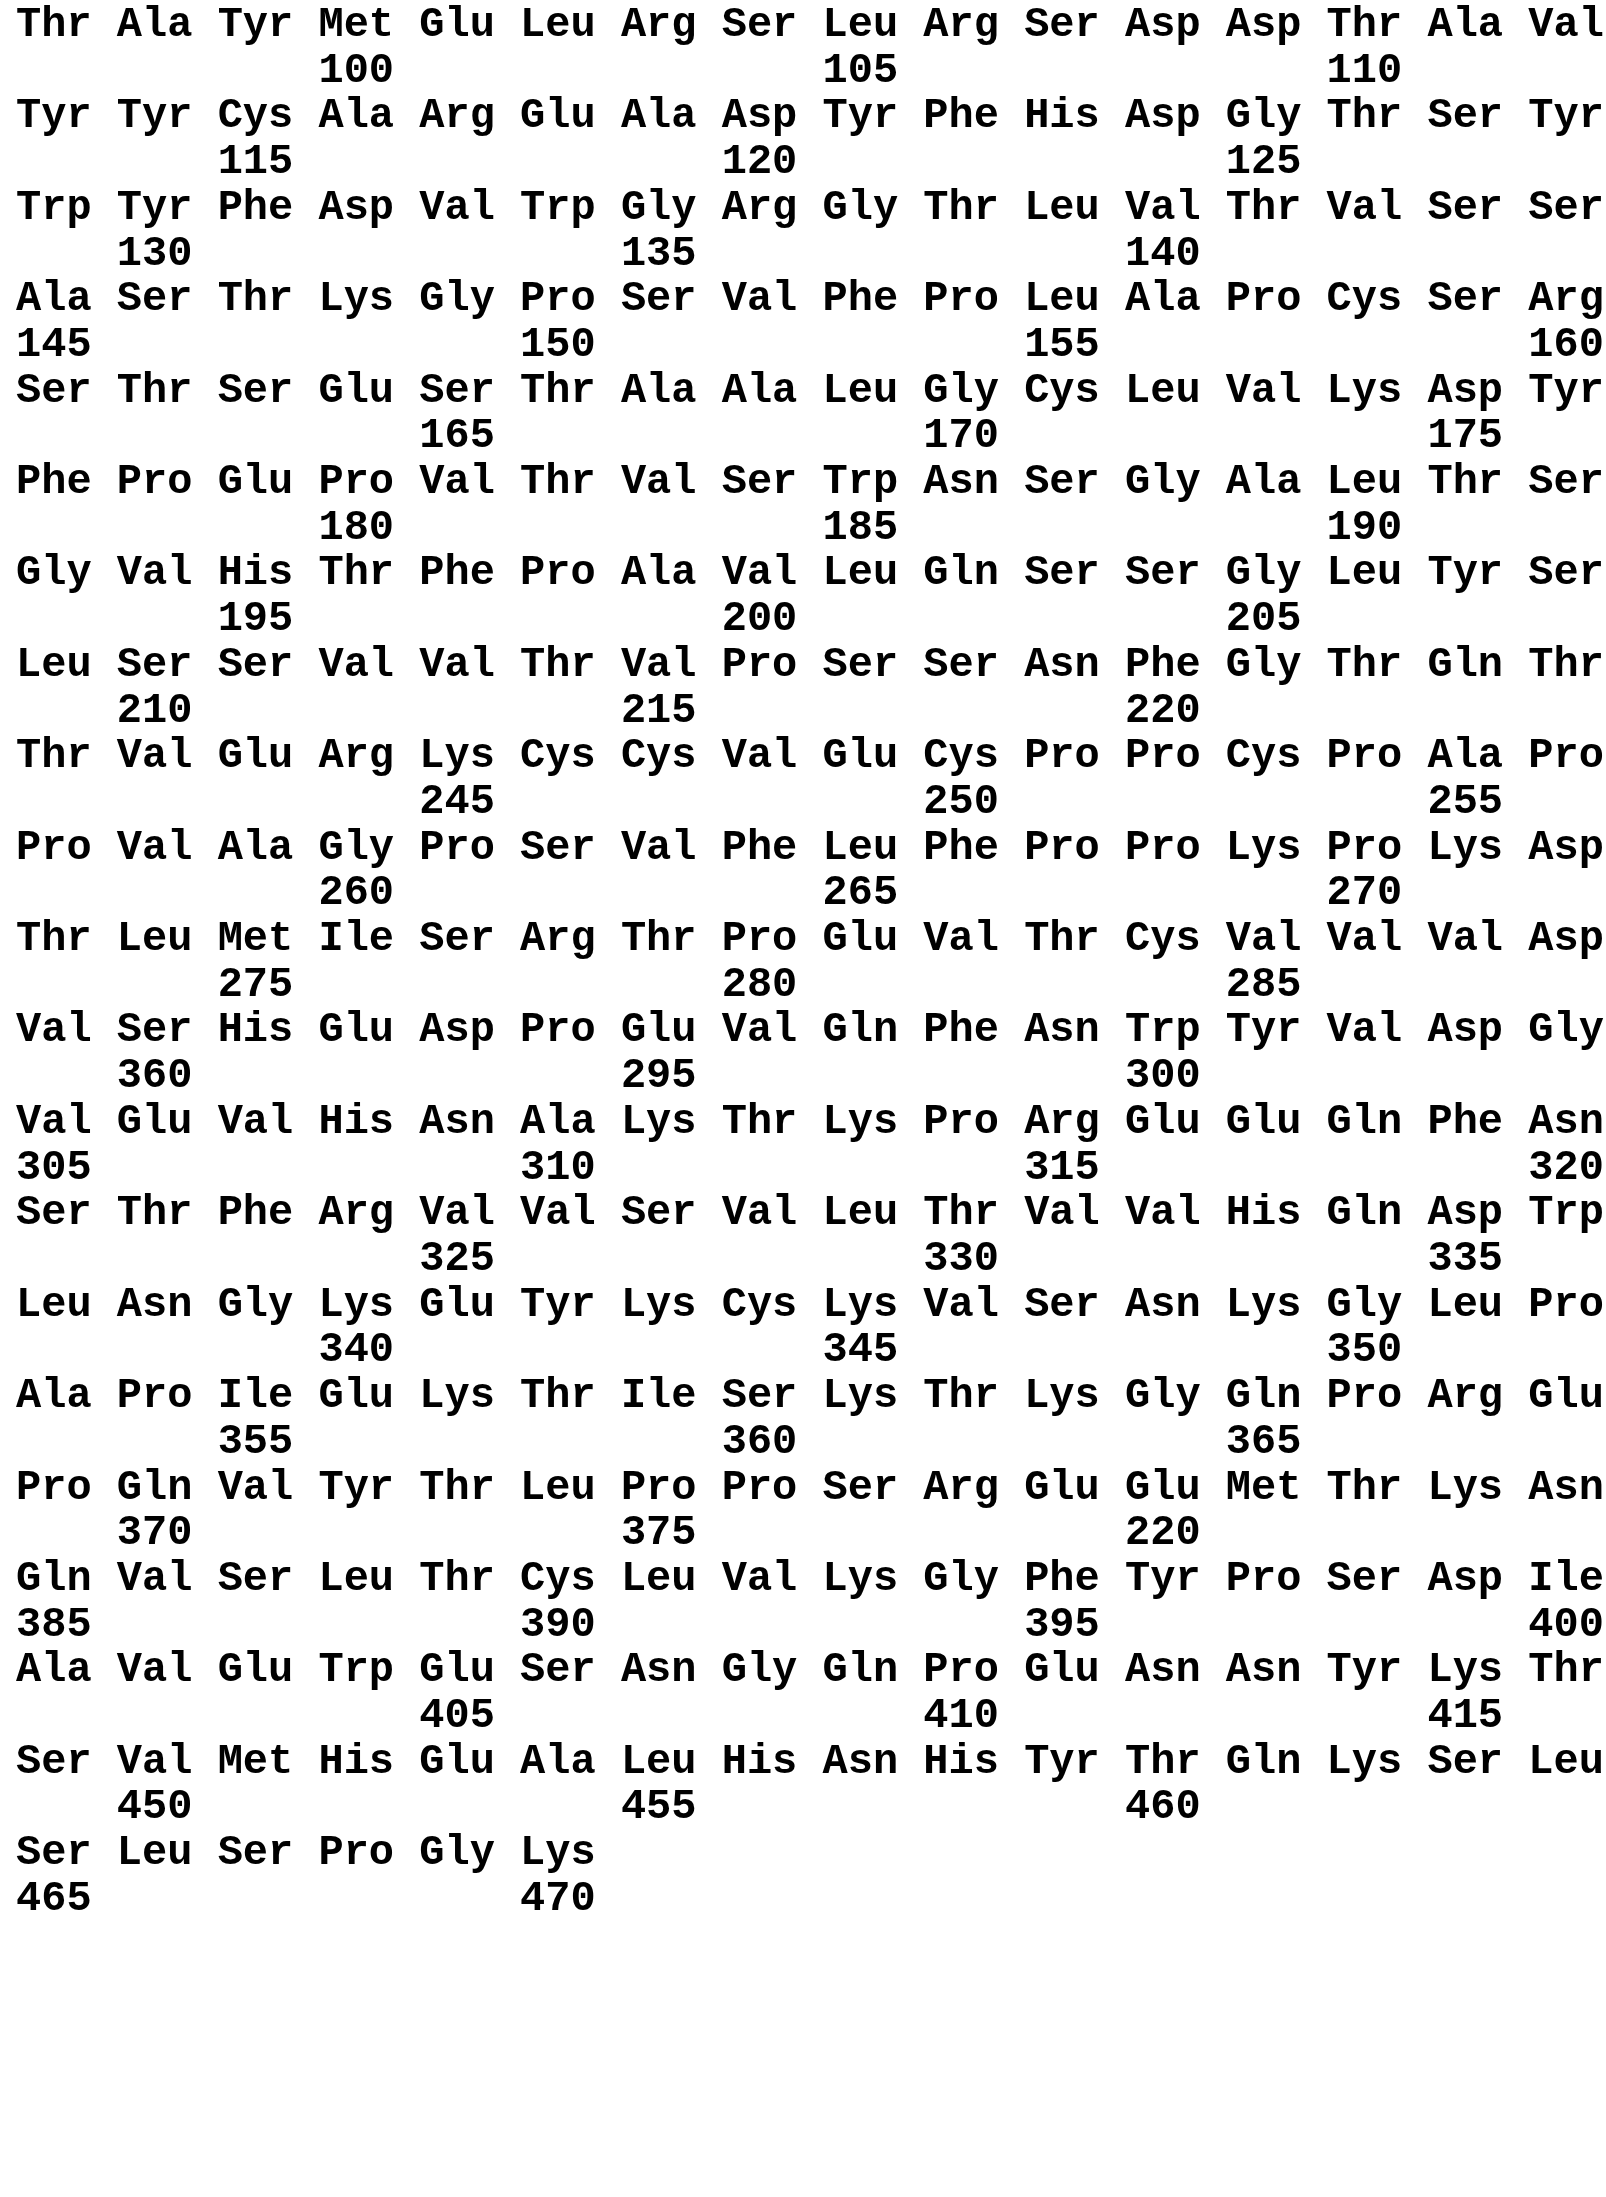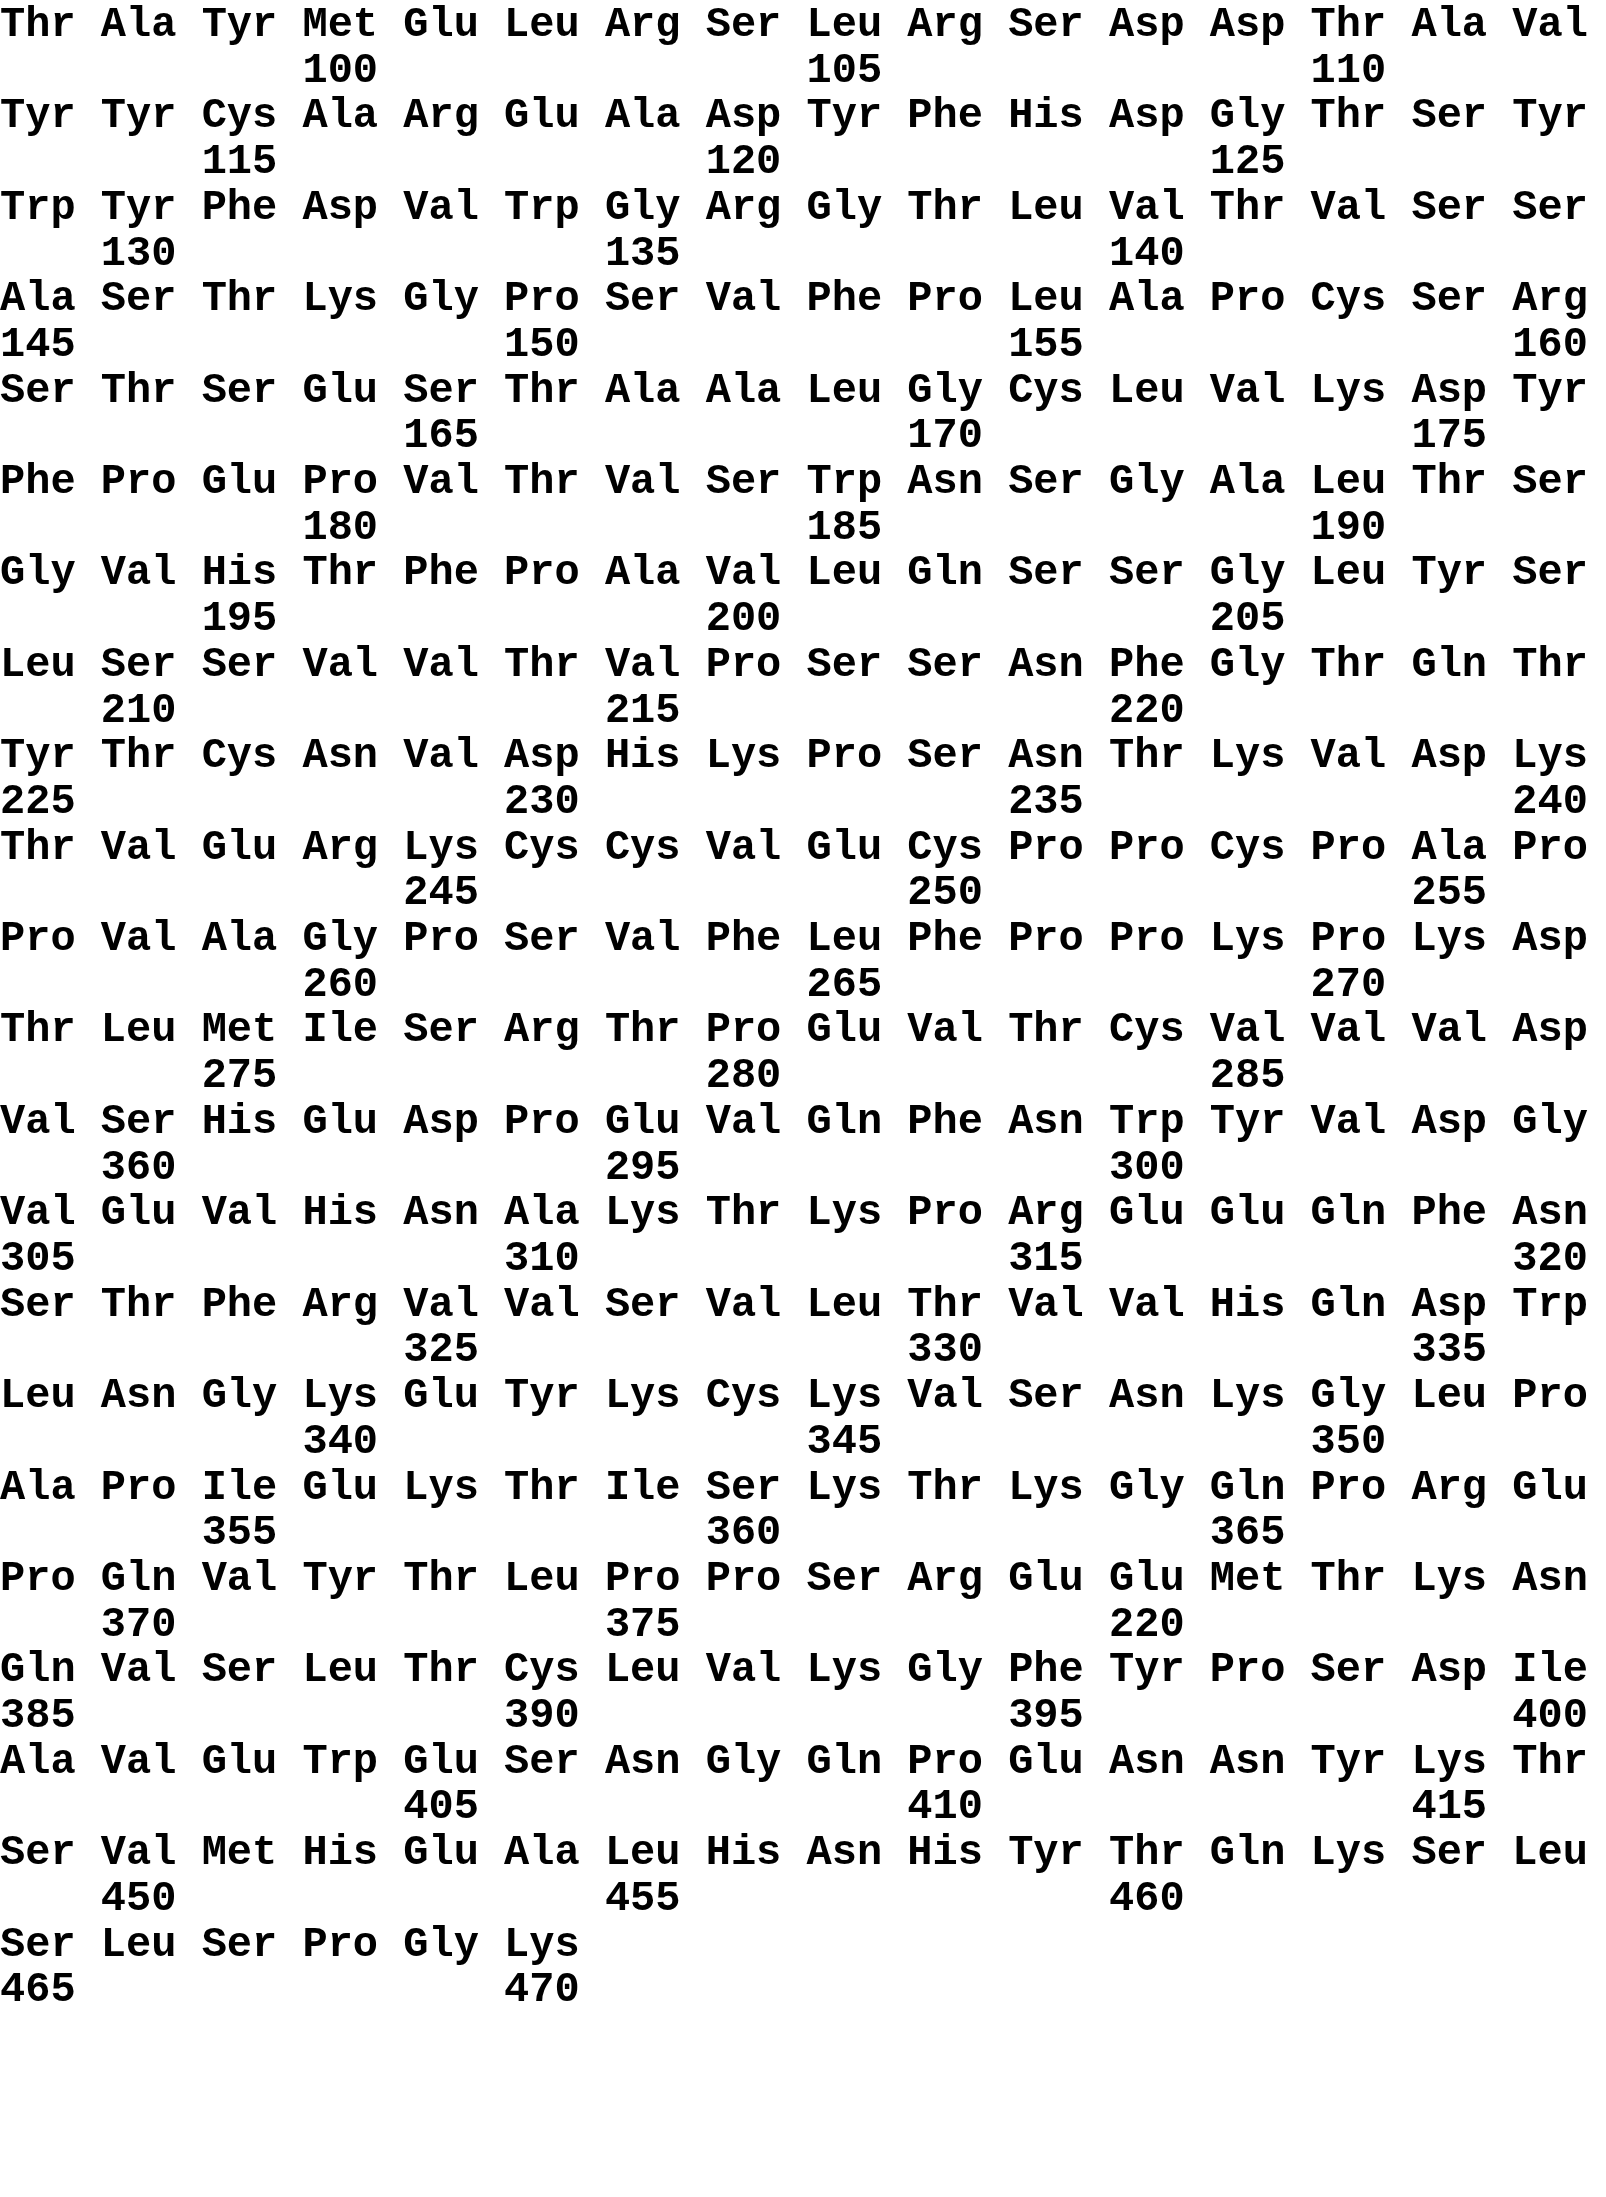--- a/index.html
+++ b/index.html
@@ -7,21 +7,21 @@
     padding: 0;
     background: #ffffff;
   }
   .page {
     position: relative;
     width: 1606px;
     height: 2197px;
     background: #ffffff;
     overflow: hidden;
     box-sizing: border-box;
-    padding: 3px 0 0 0;
+    padding: 3px 0 0 16px;
   }
   .seq-group {
     margin: 0;
     padding: 0;
   }
   pre.seq-line, pre.num-line {
     margin: 0;
     padding: 0;
     font-family: "Liberation Mono", "DejaVu Sans Mono", monospace;
     font-weight: bold;
@@ -61,24 +61,20 @@
         <pre class="seq-line">Phe Pro Glu Pro Val Thr Val Ser Trp Asn Ser Gly Ala Leu Thr Ser</pre>
         <pre class="num-line">            180                 185                 190</pre>
       </div>
       <div class="seq-group">
         <pre class="seq-line">Gly Val His Thr Phe Pro Ala Val Leu Gln Ser Ser Gly Leu Tyr Ser</pre>
         <pre class="num-line">        195                 200                 205</pre>
       </div>
       <div class="seq-group">
         <pre class="seq-line">Leu Ser Ser Val Val Thr Val Pro Ser Ser Asn Phe Gly Thr Gln Thr</pre>
         <pre class="num-line">    210                 215                 220</pre>
-      </div>
-      <div class="seq-group">
-        <pre class="seq-line">Tyr Thr Cys Asn Val Asp His Lys Pro Ser Asn Thr Lys Val Asp Lys</pre>
-        <pre class="num-line">225                 230                 235                 240</pre>
       </div>
       <div class="seq-group">
         <pre class="seq-line">Thr Val Glu Arg Lys Cys Cys Val Glu Cys Pro Pro Cys Pro Ala Pro</pre>
         <pre class="num-line">                245                 250                 255</pre>
       </div>
       <div class="seq-group">
         <pre class="seq-line">Pro Val Ala Gly Pro Ser Val Phe Leu Phe Pro Pro Lys Pro Lys Asp</pre>
         <pre class="num-line">            260                 265                 270</pre>
       </div>
       <div class="seq-group">

